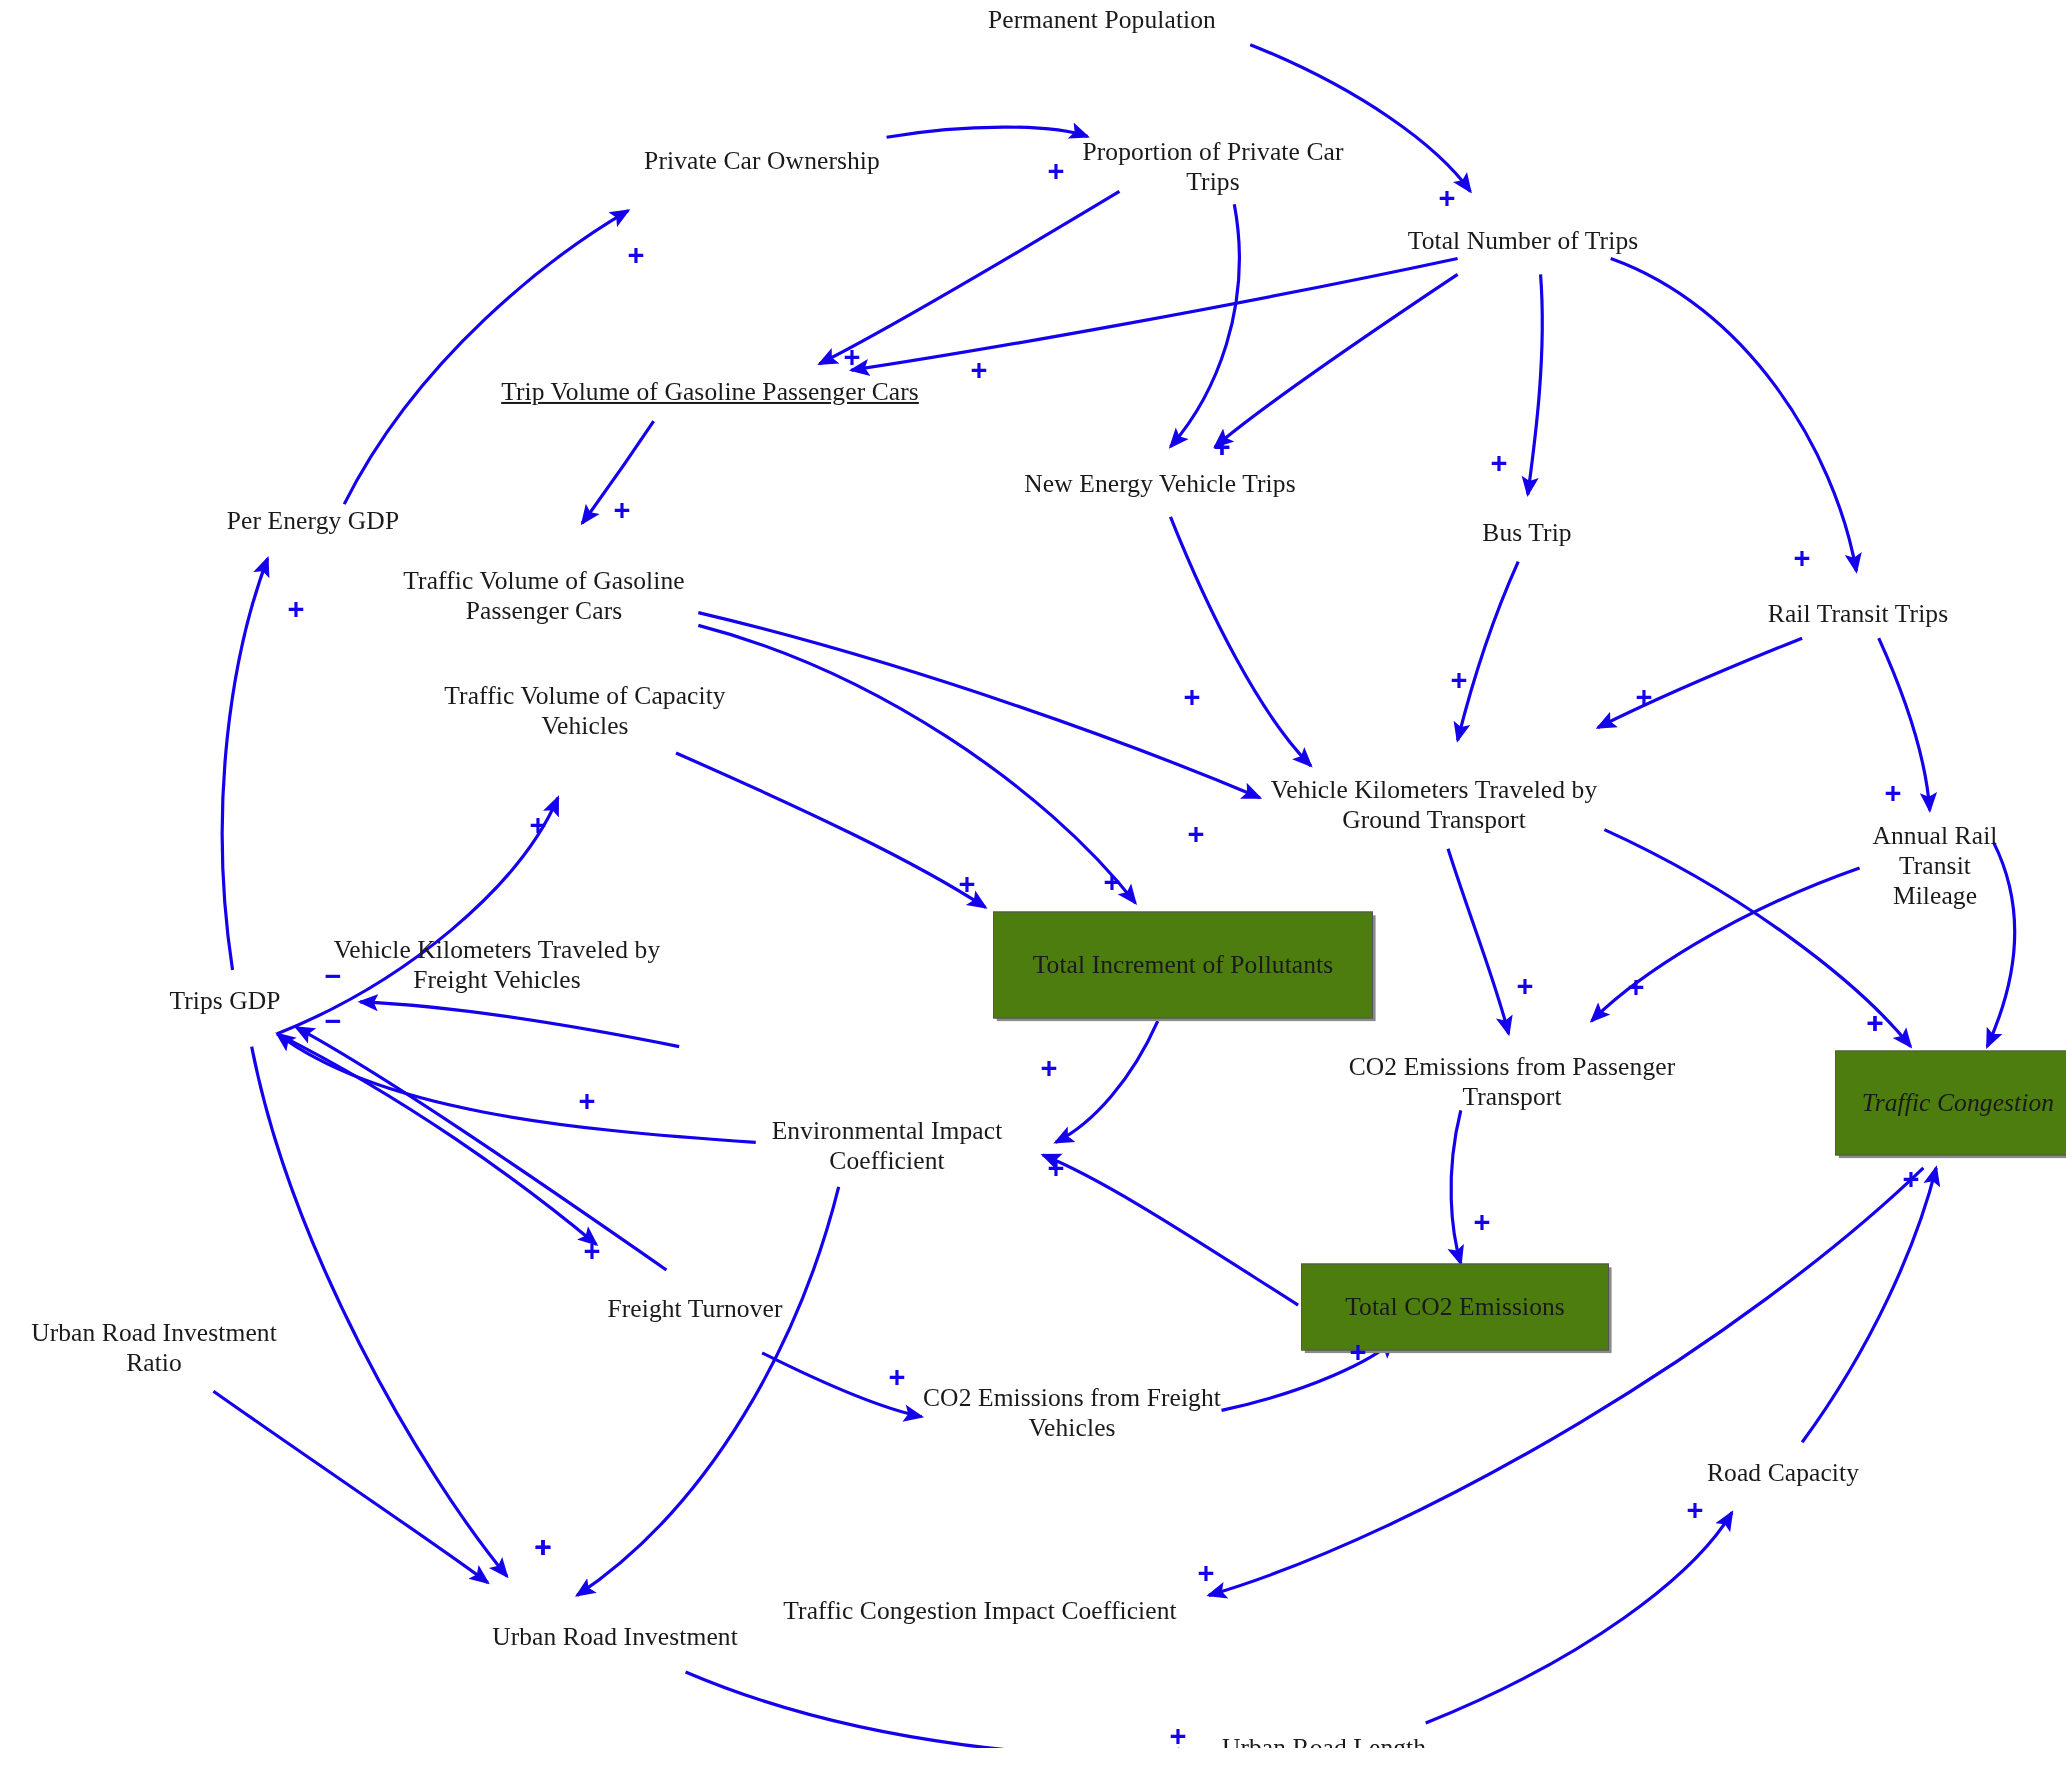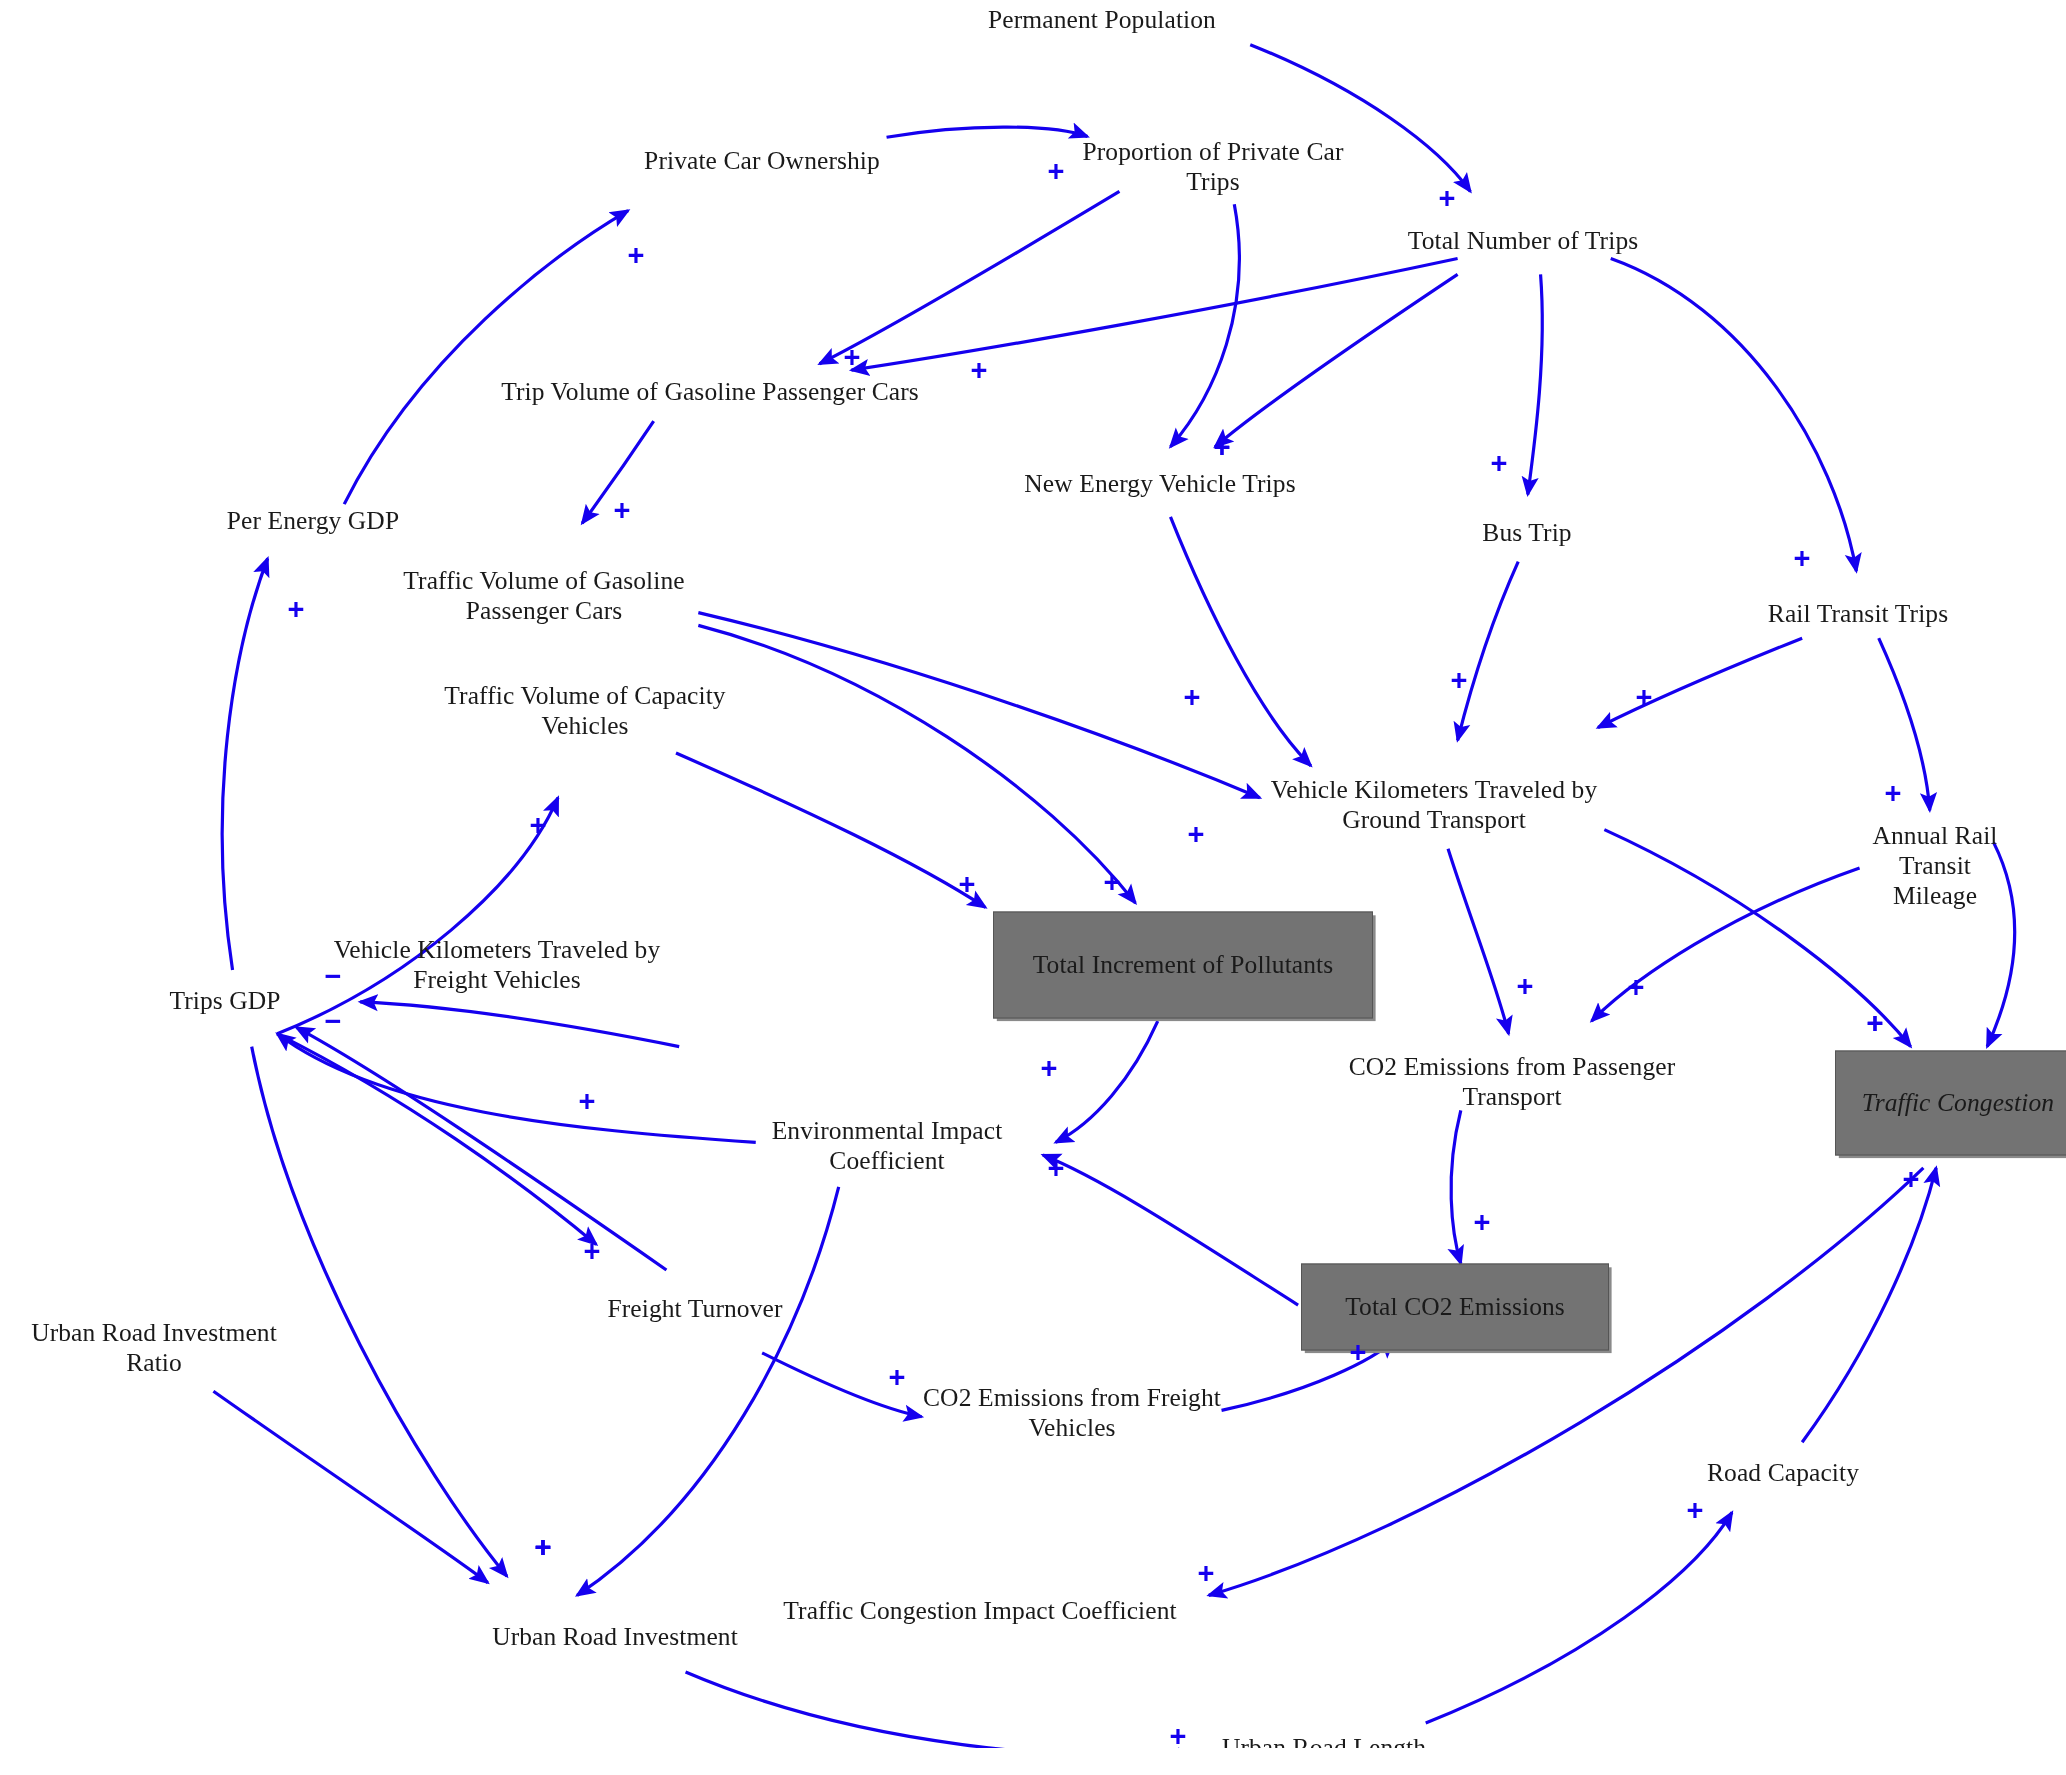--- a/index.html
+++ b/index.html
@@ -29,21 +29,21 @@
     color: #1a1a1a;
     font-size: 25.5px;
     line-height: 1.18;
     text-align: center;
     white-space: pre-line;
     transform: translate(-50%, -50%);
     letter-spacing: 0.1px;
   }
   .node.boxed {
     border: 1.9px solid #555555;
-    background: #737373;
+    background: #4d7c0f;
     box-shadow: 3.2px 3.2px 0 -0.6px #8a8a8a;
     padding: 22px 21px;
     box-sizing: border-box;
   }
   .sign {
     position: absolute;
     color: #1500ee;
     font-size: 29px;
     font-family: "Liberation Sans", "DejaVu Sans", sans-serif;
     font-weight: 600;
@@ -103,21 +103,21 @@
         <path d="M 2200 2700 C 2450 2600 2620 2470 2680 2370" fill="none" stroke="#1500ee" stroke-width="5" marker-end="url(#arrowhead)"></path>
         <path d="M 2790 2260 C 2900 2110 2970 1950 3000 1830" fill="none" stroke="#1500ee" stroke-width="5" marker-end="url(#arrowhead)"></path>
       </g>
   </svg>
   <div id="nodes-layer">
       <div class="node" style="left: 1080px; top: 20.4px;">Permanent Population</div>
       <div class="node" style="left: 740px; top: 161px;">Private Car Ownership</div>
       <div class="node" style="left: 1191px; top: 167px;">Proportion of Private Car
 Trips</div>
       <div class="node" style="left: 1501px; top: 241px;">Total Number of Trips</div>
-      <div class="node" style="left: 688px; top: 392px;">Trip Volume of Gasoline Passenger Cars</div>
+      <div class="node" style="left: 688px; top: 392px; text-decoration: underline;">Trip Volume of Gasoline Passenger Cars</div>
       <div class="node" style="left: 1138px; top: 484px;">New Energy Vehicle Trips</div>
       <div class="node" style="left: 1505px; top: 533px;">Bus Trip</div>
       <div class="node" style="left: 291px; top: 521px;">Per Energy GDP</div>
       <div class="node" style="left: 522px; top: 596px;">Traffic Volume of Gasoline
 Passenger Cars</div>
       <div class="node" style="left: 1836px; top: 614px;">Rail Transit Trips</div>
       <div class="node" style="left: 563px; top: 711px;">Traffic Volume of Capacity
 Vehicles</div>
       <div class="node" style="left: 1412px; top: 805px;">Vehicle Kilometers Traveled by
 Ground Transport</div>

